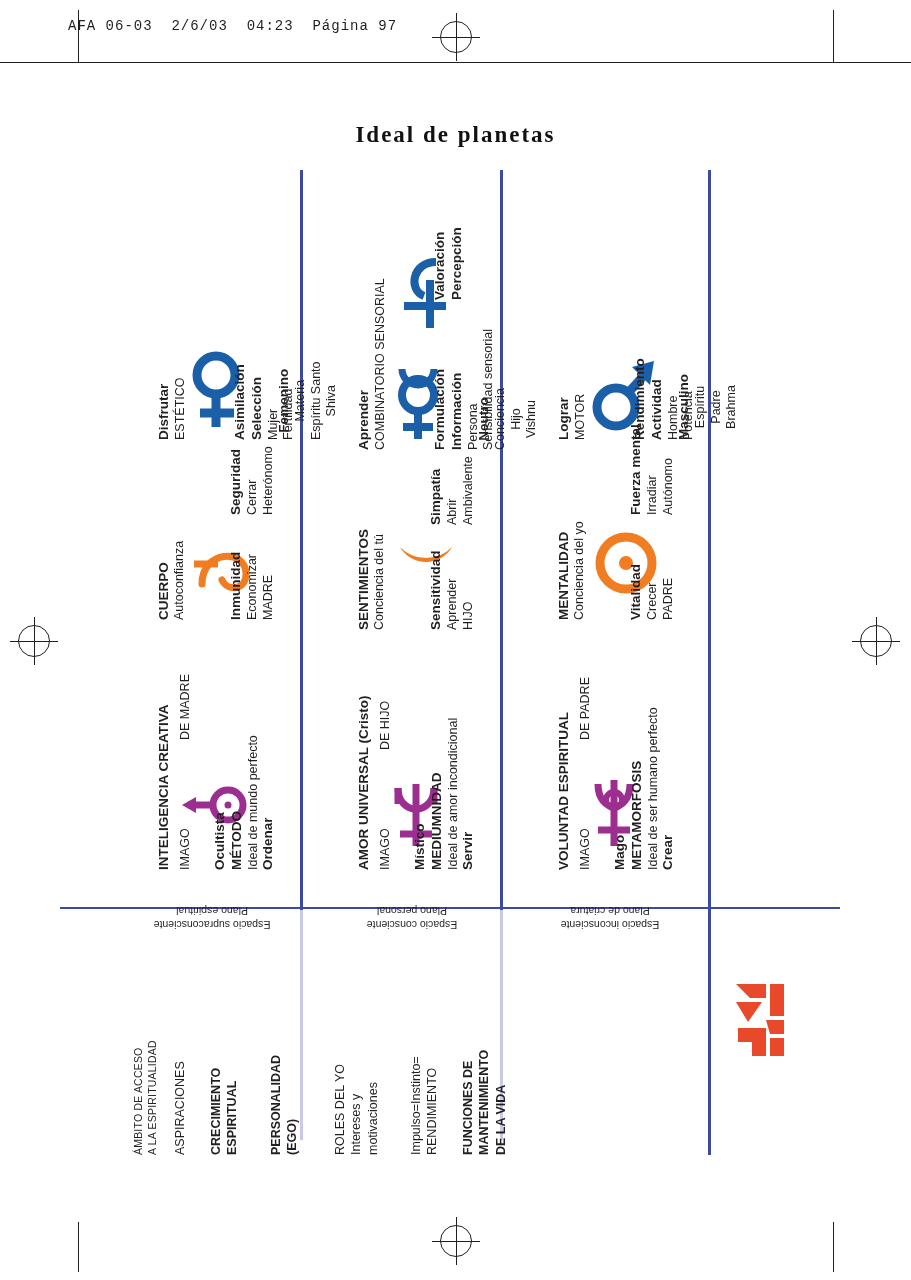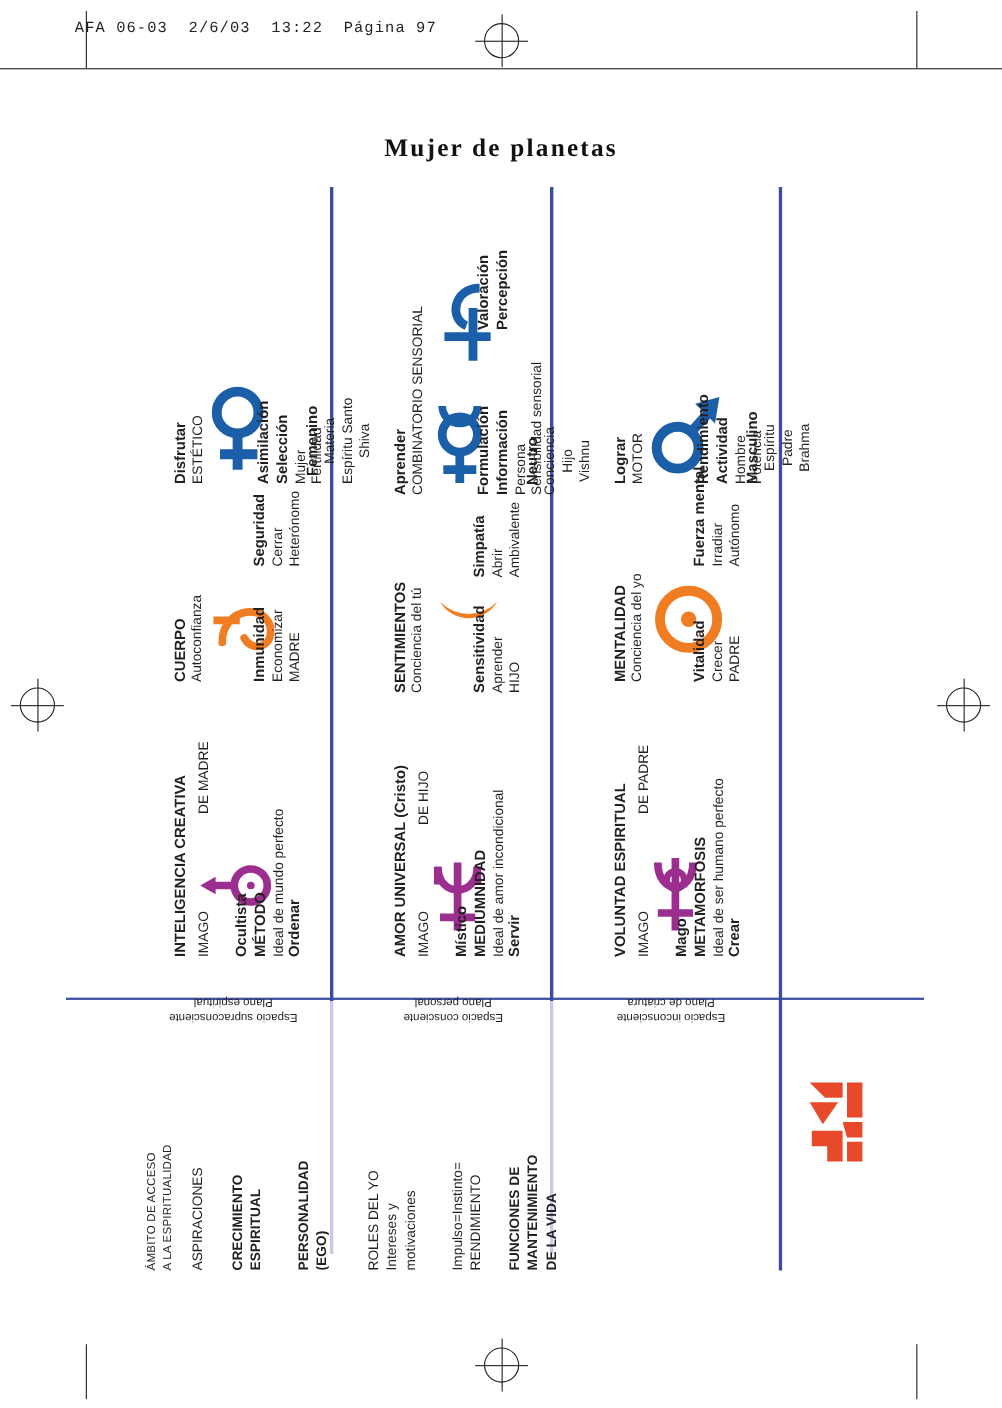--- a/index.html
+++ b/index.html
@@ -85,23 +85,23 @@
 <div class="crop-line" style="left:0;top:62px;width:911px;height:1px;"></div>
 <div class="crop-line" style="left:78px;top:10px;width:1px;height:52px;"></div>
 <div class="crop-line" style="left:833px;top:10px;width:1px;height:52px;"></div>
 <div class="crop-line" style="left:78px;top:1222px;width:1px;height:50px;"></div>
 <div class="crop-line" style="left:833px;top:1222px;width:1px;height:50px;"></div>
 <div class="reg-mark" style="left:440px;top:21px;"></div>
 <div class="reg-mark" style="left:440px;top:1225px;"></div>
 <div class="reg-mark" style="left:18px;top:625px;"></div>
 <div class="reg-mark" style="left:860px;top:625px;"></div>
 
-<div class="slug">AFA 06-03  2/6/03  13:22  Página 97</div>
-
-<div class="page-title">Mujer  de  planetas</div>
+<div class="slug">AFA 06-03  2/6/03  04:23  Página 97</div>
+
+<div class="page-title">Ideal  de  planetas</div>
 
 <div id="table-area">
 
   <div class="vline v1"></div>
   <div class="vline v2"></div>
   <div class="vline dark1"></div>
   <div class="vline dark2"></div>
   <div class="vline v3"></div>
   <div class="hline"></div>
 

